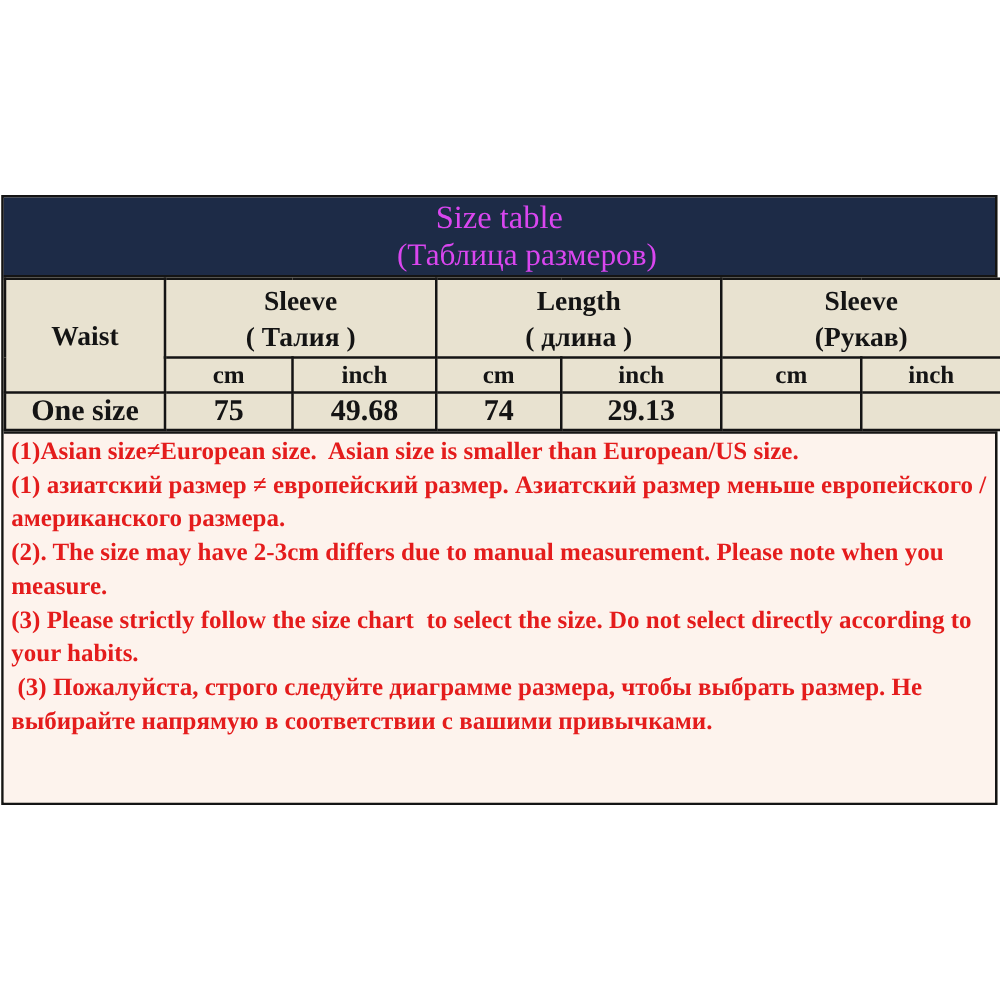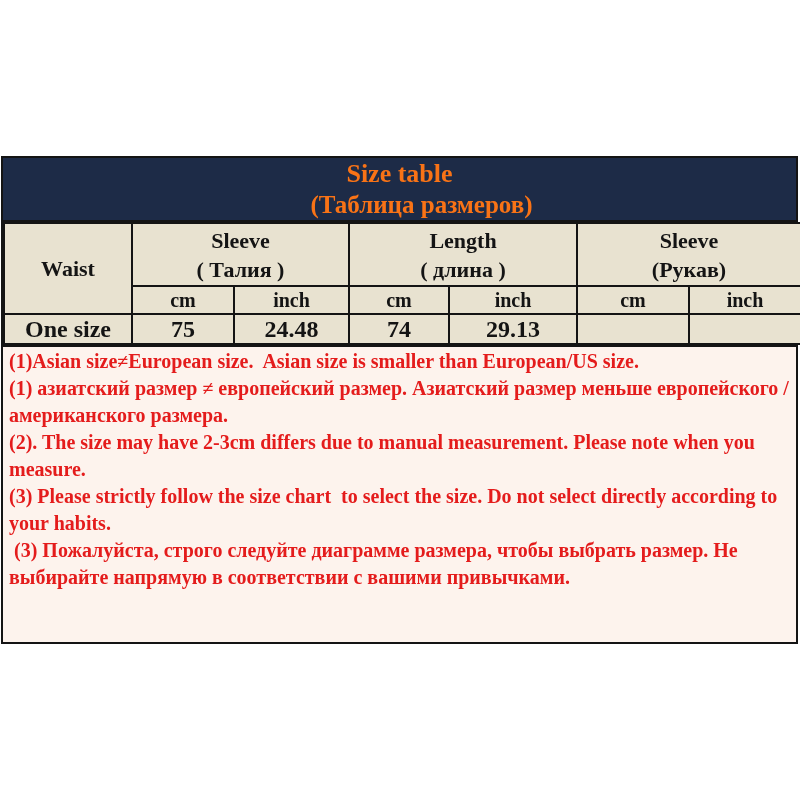--- a/index.html
+++ b/index.html
@@ -14,23 +14,23 @@
     left: 1px; top: 156px;
     width: 797px;
     border: 2px solid #141414;
     background: #e8e2d0;
   }
   
   .title-bar {
     height: 64px;
     background: #1d2b47;
     border-bottom: 2px solid #141414;
-    color: #f97316;
+    color: #d946ef;
     text-align: center;
-    font-weight: bold;
+    font-weight: normal;
     display: flex;
     flex-direction: column;
     justify-content: center;
   }
   .title-bar .t1 { font-size: 26px; line-height: 31px; }
   .title-bar .t2 { font-size: 25px; line-height: 31px; padding-left: 44px; }
   
   table.size-table {
     width: 100%;
     border-collapse: collapse;
@@ -104,21 +104,21 @@
         <td>cm</td>
         <td>inch</td>
         <td>cm</td>
         <td>inch</td>
         <td>cm</td>
         <td>inch</td>
       </tr>
       <tr class="data-row">
         <td>One size</td>
         <td>75</td>
-        <td>24.48</td>
+        <td>49.68</td>
         <td>74</td>
         <td>29.13</td>
         <td></td>
         <td></td>
       </tr>
     </tbody>
   </table>
 
   <div class="notes">
     <p>(1)Asian size≠European size.  Asian size is smaller than European/US size.</p>

